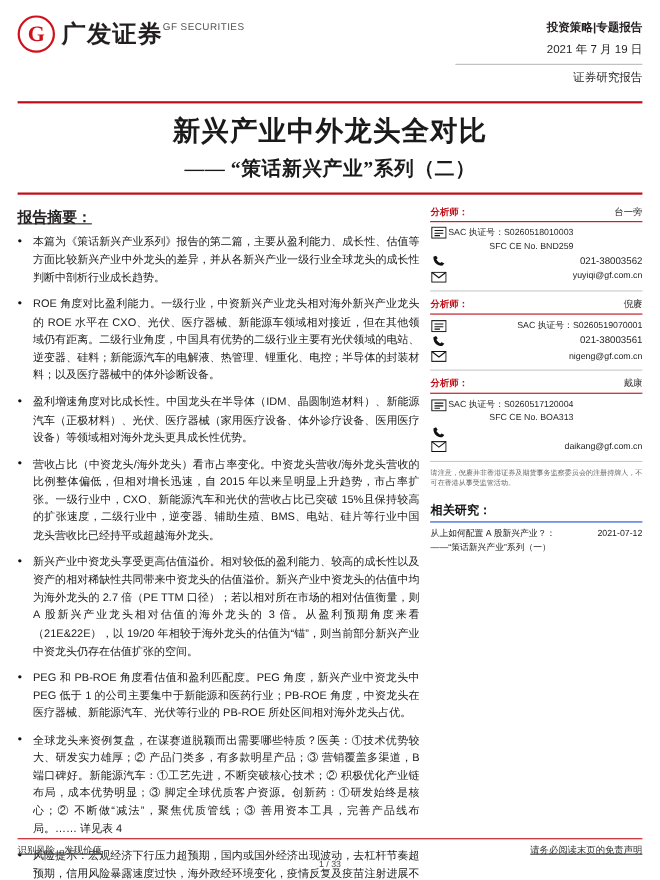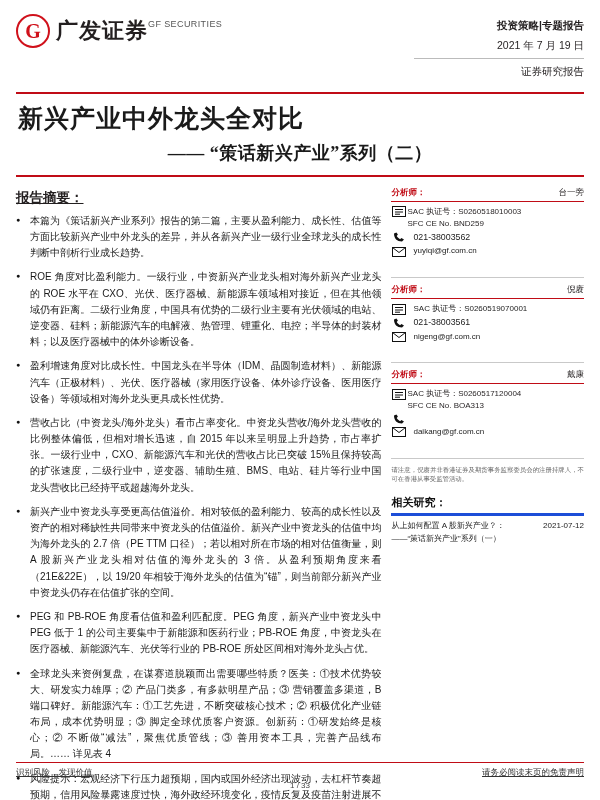--- a/index.html
+++ b/index.html
@@ -64,20 +64,21 @@
     padding: 8px 2px 10px 2px;
     margin-top: 4px;
   }
   .doc-title {
     font-family: "Liberation Serif", serif;
     font-size: 25px;
     font-weight: bold;
     letter-spacing: 1px;
     color: #1a1a1a;
     margin: 0 0 6px 0;
+    text-align: center;
   }
   .doc-subtitle {
     font-family: "Liberation Serif", serif;
     font-size: 18px;
     font-weight: bold;
     color: #1a1a1a;
     text-align: center;
     margin: 0;
     letter-spacing: .5px;
   }
@@ -111,21 +112,21 @@
   ul.bullets > li::before {
     content: "●";
     position: absolute;
     left: 0; top: 0;
     font-size: 7px;
     line-height: 1.9;
     color: #111;
   }
 
   
-  .analyst-block { border-bottom: 1px solid #c9c9c9; padding-bottom: 18px; margin-bottom: 6px; }
+  .analyst-block { border-bottom: 1px solid #c9c9c9; padding-bottom: 5px; margin-bottom: 6px; text-align: right; }
   .analyst-role {
     font-size: 8.5px; color: #c00c16; font-weight: bold;
     border-bottom: 1px solid #c00c16;
     padding-bottom: 2px; margin-bottom: 4px;
     display: flex; justify-content: space-between;
   }
   .analyst-name { color: #231f20; font-weight: normal; }
   .a-row {
     display: flex; align-items: center; gap: 6px;
     font-size: 8px; line-height: 1.55; color: #222;
@@ -141,21 +142,21 @@
   .a-multiline { display: flex; gap: 0; align-items: flex-start; }
   .a-lines { display: flex; flex-direction: column; font-size: 8px; line-height: 1.5; }
 
   .disclaimer-note {
     font-size: 6.4px; color: #666; line-height: 1.45;
     margin-top: 4px; text-align: justify;
   }
 
   .related-title {
     font-size: 11px; font-weight: bold;
-    border-bottom: 3px solid #1d4ed8;
+    border-bottom: 1px solid #1d4ed8;
     padding-bottom: 3px; margin: 12px 0 4px 0;
     color: #111;
   }
   .related-item {
     display: flex; justify-content: space-between;
     font-size: 8px; line-height: 1.6; color: #222;
     gap: 16px;
   }
   .related-item .rdate { color: #222; white-space: nowrap; }
 

